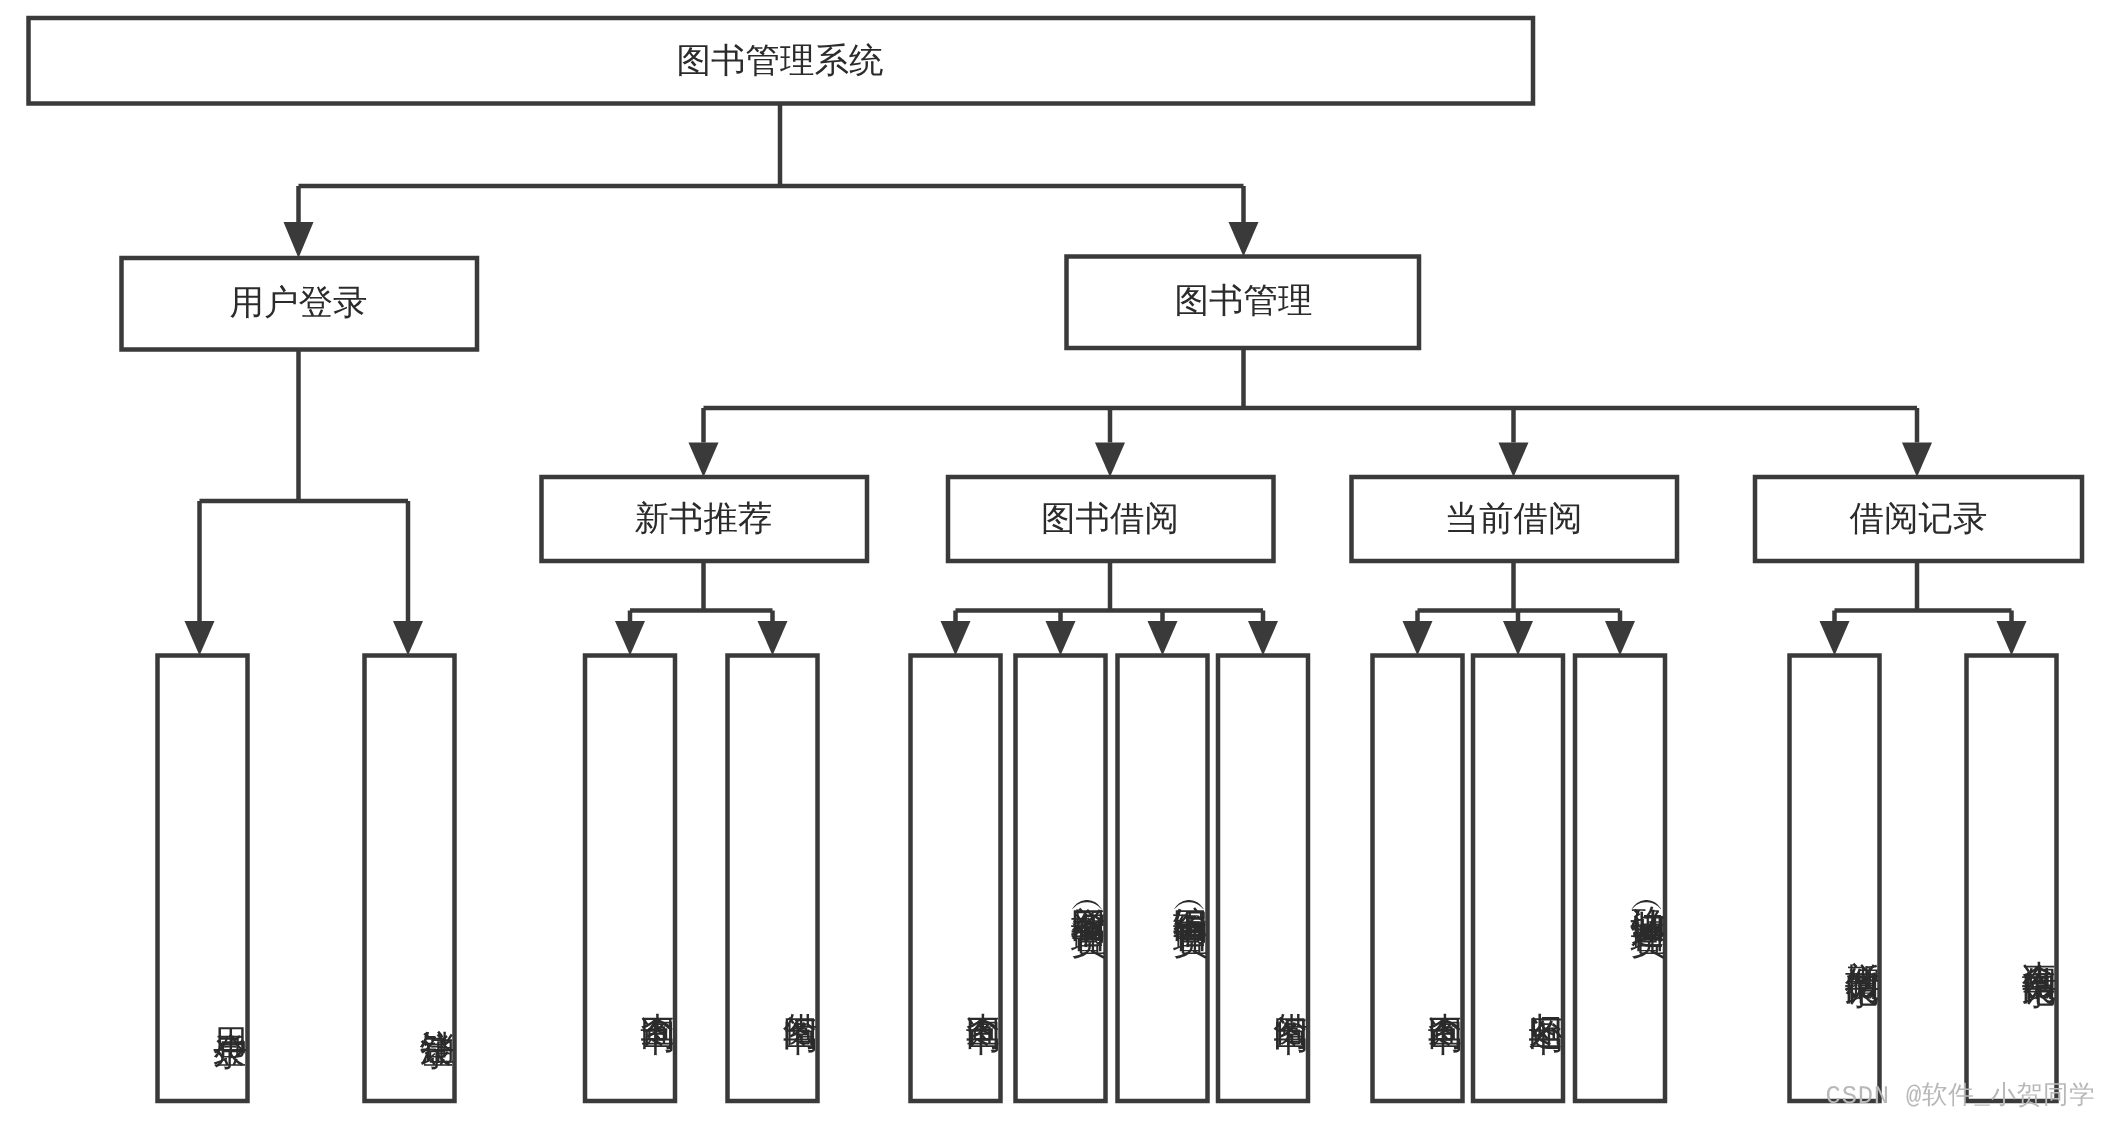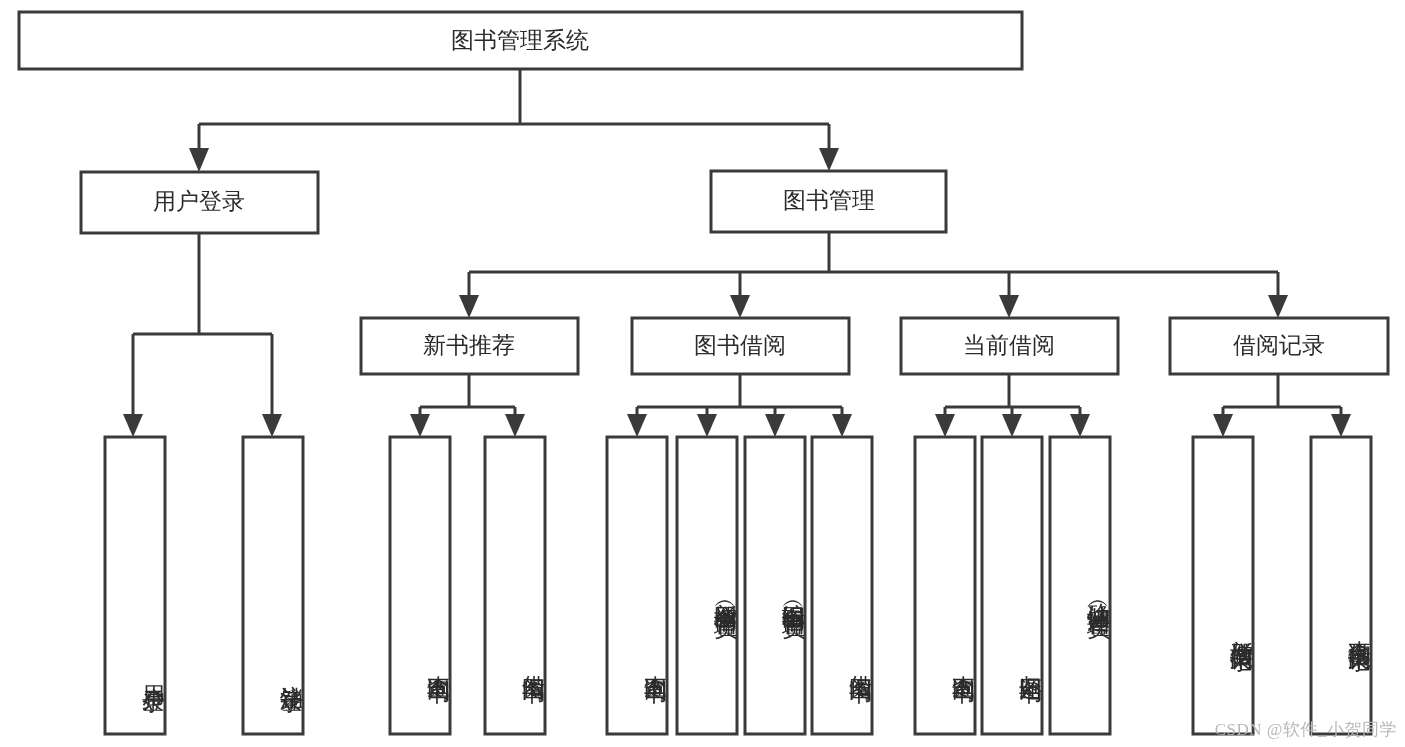--- a/index.html
+++ b/index.html
@@ -60,21 +60,21 @@
     display: flex;
     align-items: flex-start;
     justify-content: center;
     white-space: nowrap;
     pointer-events: none;
   }
   .watermark {
     position: absolute;
     right: 8px;
     bottom: 6px;
-    font-family: Liberation Serif, serif;
+    font-family: Liberation Mono, monospace;
     font-size: 17px;
     color: #b8b8b8;
     white-space: nowrap;
     letter-spacing: 0.5px;
   }
 </style>
 </head>
 <body>
 
 <div id="diagram-root">

